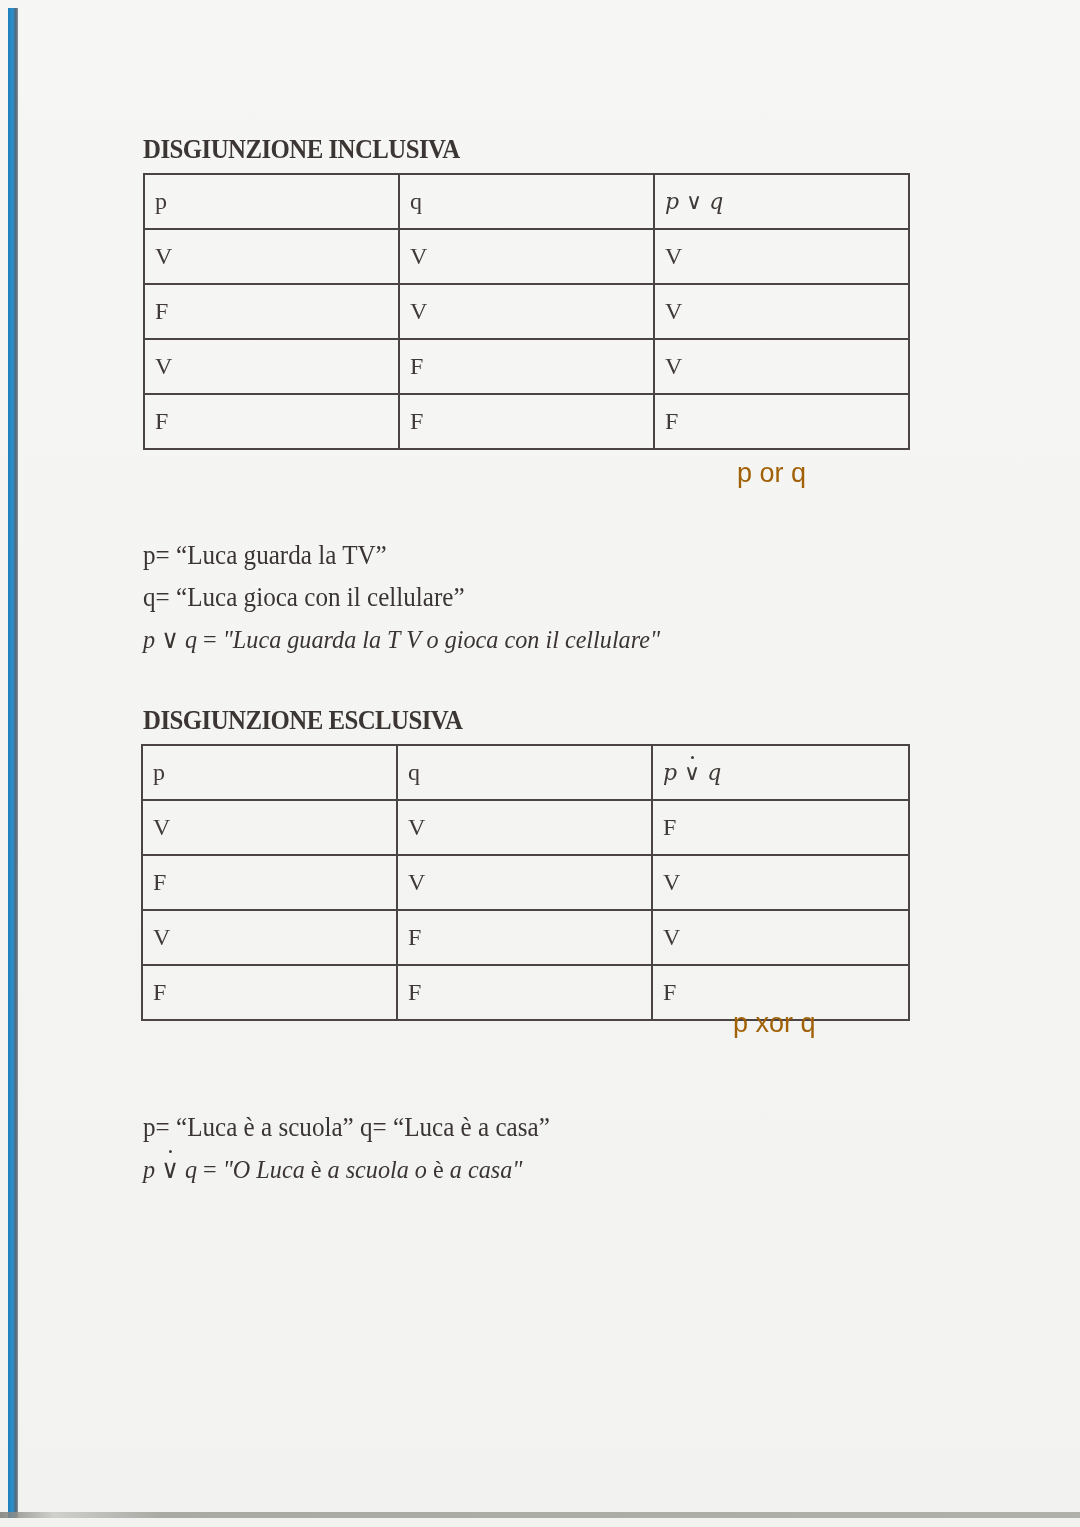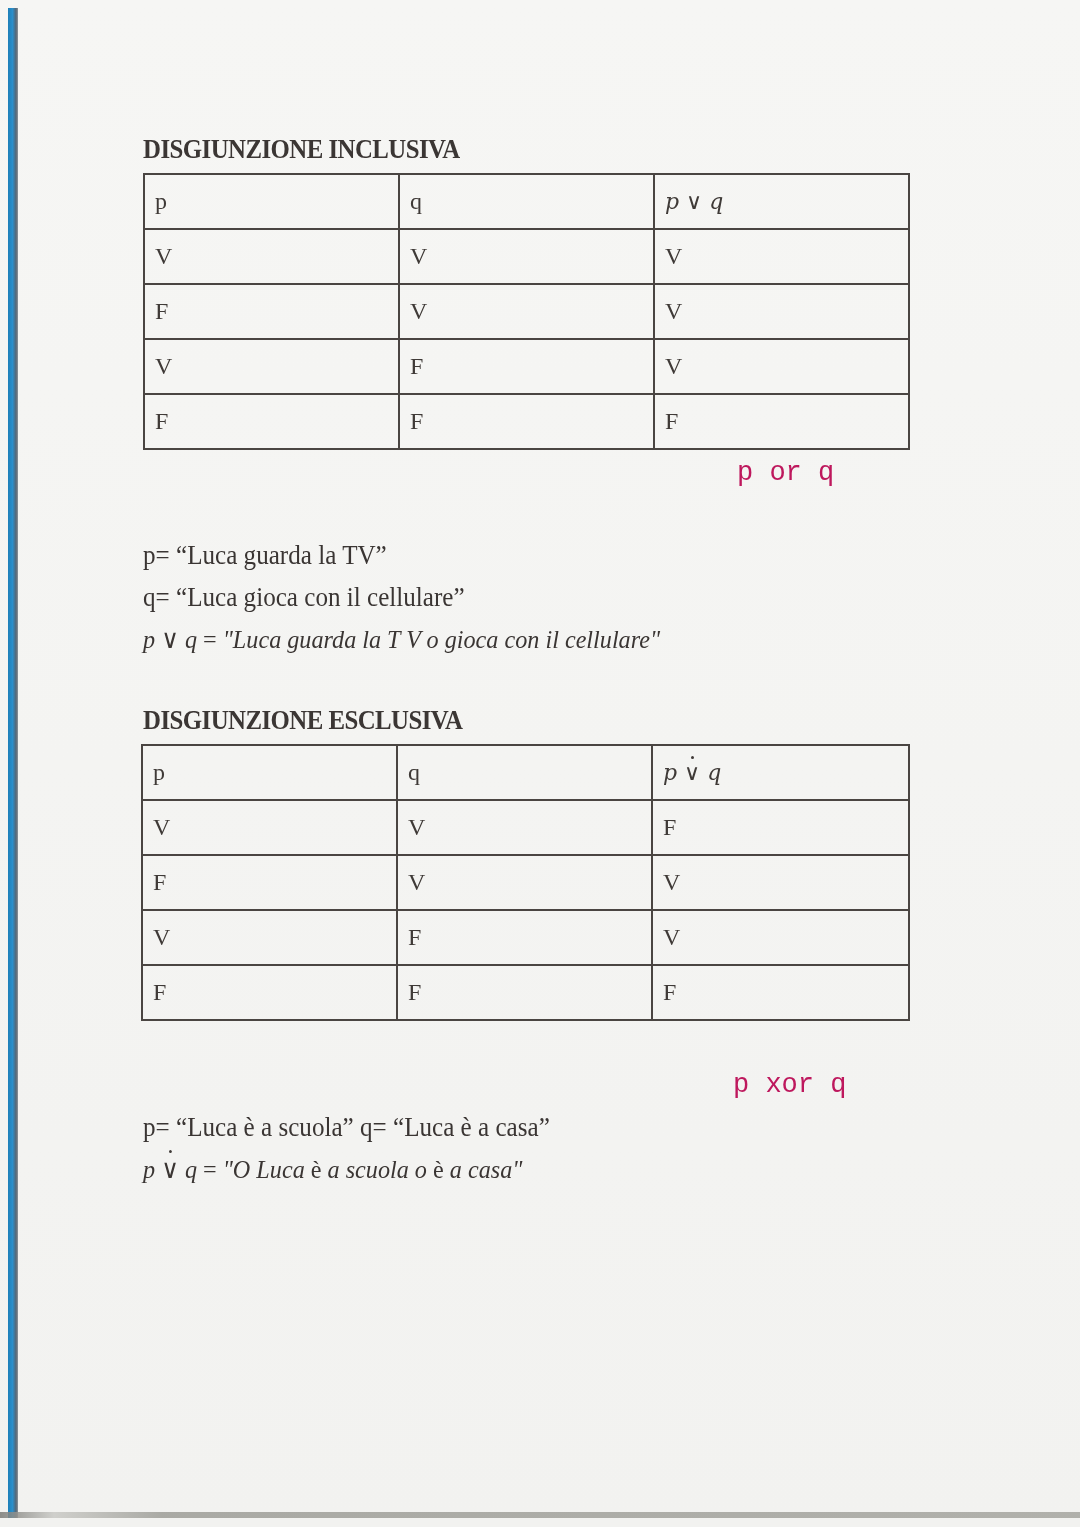--- a/index.html
+++ b/index.html
@@ -75,23 +75,23 @@
       position: absolute;
       left: 50%;
       top: -4px;
       width: 3px; height: 3px;
       margin-left: -1px;
       background: #3f3a37;
       border-radius: 50%;
     }
     .caption {
       position: absolute;
-      font-family: Liberation Mono, monospace;
+      font-family: Liberation Sans, sans-serif;
       font-size: 27px;
-      color: #be185d;
+      color: #a16207;
     }
     .line {
       position: absolute;
       left: 143px;
       font-family: "Liberation Serif", "DejaVu Serif", serif;
       font-size: 27px;
       color: #3a3533;
       white-space: nowrap;
       transform: scaleX(0.93);
       transform-origin: left center;
@@ -178,20 +178,20 @@
     <td>V</td>
   </tr>
   <tr>
     <td>F</td>
     <td>F</td>
     <td>F</td>
   </tr>
 </tbody>
   </table>
 
-<div class="caption" style="left:733px; top:1070px;">p xor q</div>
+<div class="caption" style="left:733px; top:1008px;">p xor q</div>
 
 <div class="line" style="top:1112px;">p= “Luca è a scuola” q= “Luca è a casa”</div>
 <div class="line italic" style="top:1154px;">
   <span>p</span>
   <span class="dot-or">∨</span>
   <span>q</span><span class="upright"> = </span><span>"O Luca </span><span class="upright">è</span><span> a scuola o </span><span class="upright">è</span><span> a casa"</span>
 </div>
 
 </body></html>

